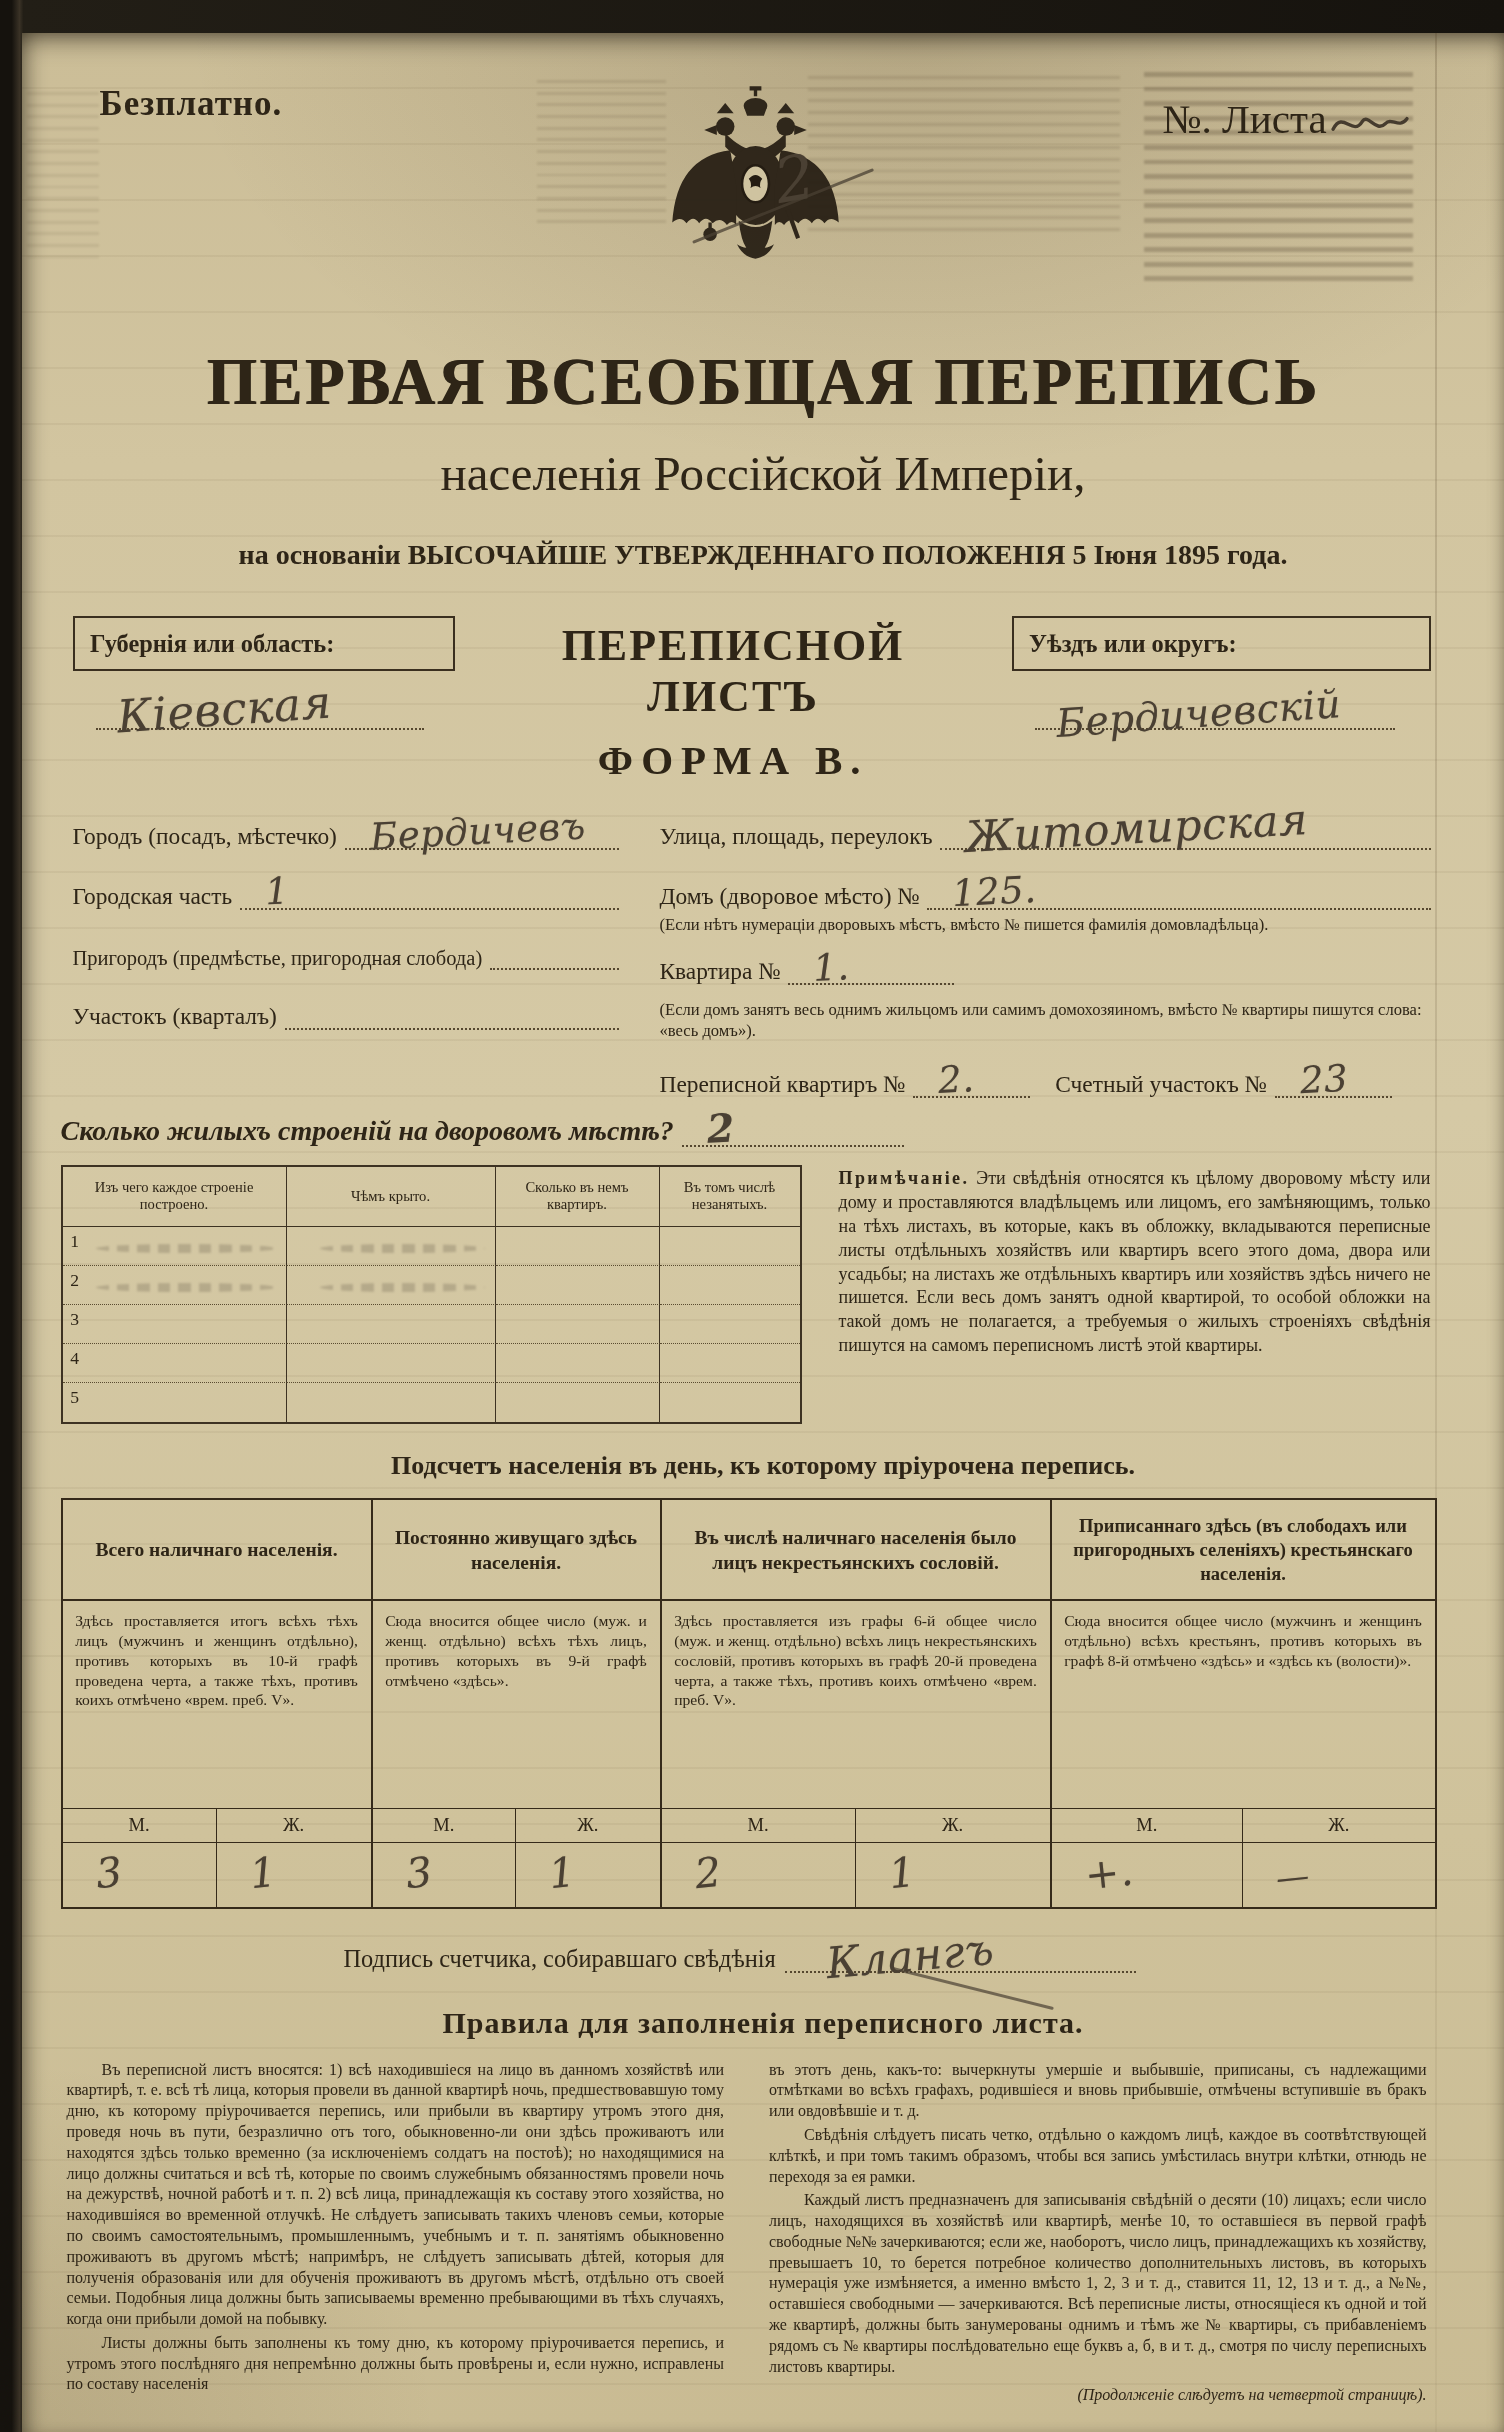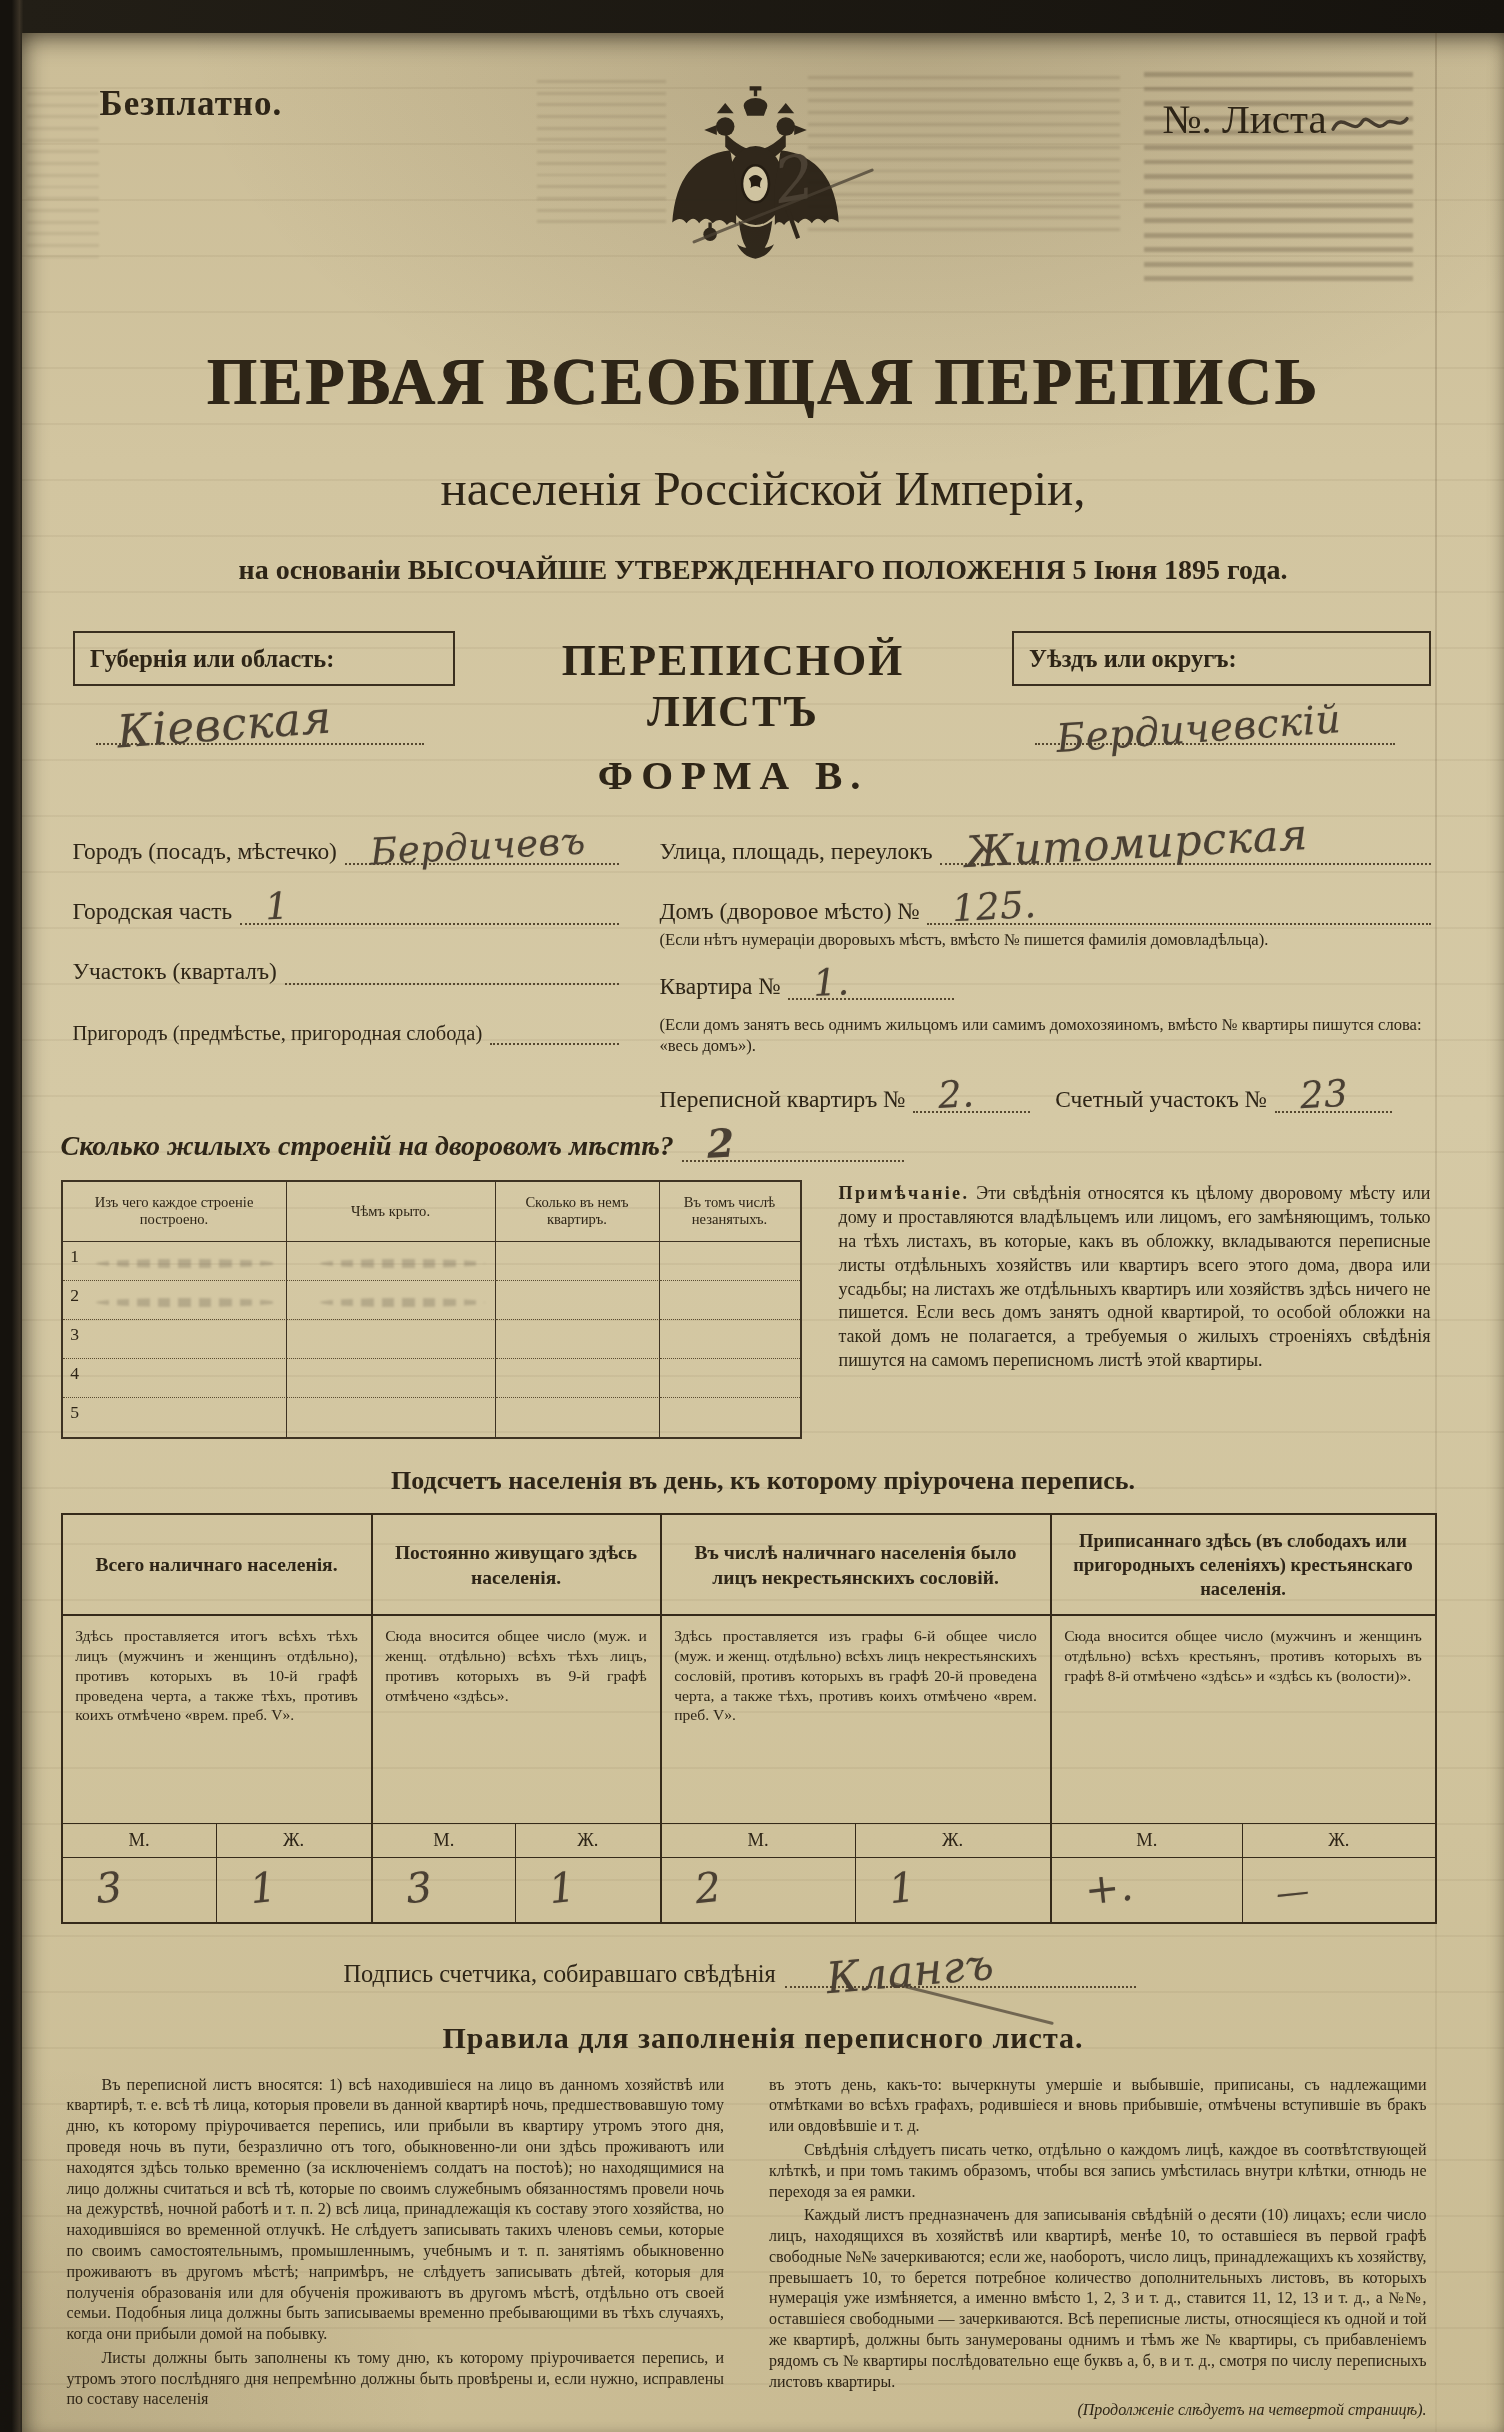--- a/index.html
+++ b/index.html
@@ -46,21 +46,21 @@
            font-size:41px; padding-top:33px; white-space:nowrap; }
   .scribble { margin-left:-5.9px; margin-top:9.8px; }
   .flourish2 { position:absolute; left:753px; top:109px; font-size:62px; transform:rotate(-10deg); }
   .flourish2 .tail { position:absolute; left:-94px; top:60px; width:195px; height:2.9px;
       background:rgba(74,64,51,.75); transform:rotate(-12deg); border-radius:2.9px; }
 
   
   .titleblock { text-align:center; margin-top:27px; }
   .t1 { font-size:64px; font-weight:bold; letter-spacing:2.9px; transform:scaleY(1.06);
         text-shadow:1.2px 0 0 currentColor; }
-  .t2 { font-size:49px; margin-top:41px; }
+  .t2 { font-size:49px; margin-top:26px; }
   .t3 { font-size:28px; font-weight:bold; margin-top:37px; }
 
   
   .formhead { display:grid; grid-template-columns:382px 1fr 419px; column-gap:33px;
               padding:45px 74px 0 51px; align-items:start; }
   .box { border:2px solid #3a2f1f; padding:11.7px 15.6px; font-size:24.4px; font-weight:bold;
          white-space:nowrap; }
   .boxwrap .hwline { margin:13.7px 0 0 23.4px; border-bottom:2px dotted #55472f; width:86%; position:relative; height:45px; }
   .boxwrap .hw { position:absolute; bottom:-7.8px; left:21.5px; font-size:45px; transform:rotate(-4deg); }
   .ftitle { text-align:center; padding-top:3.9px; }
@@ -222,25 +222,25 @@
             <span class="hw">Бердичевъ</span>
           </span>
         </div>
         <div class="frow">
           <span class="lbl">Городская часть</span>
           <span class="dots">
             <span class="hw">1</span>
           </span>
         </div>
         <div class="frow">
+          <span class="lbl" style="font-size:20.5px">Пригородъ (предмѣстье, пригородная слобода)</span>
+          <span class="dots"></span>
+        </div>
+        <div class="frow">
           <span class="lbl">Участокъ (кварталъ)</span>
-          <span class="dots"></span>
-        </div>
-        <div class="frow">
-          <span class="lbl" style="font-size:20.5px">Пригородъ (предмѣстье, пригородная слобода)</span>
           <span class="dots"></span>
         </div>
       </div>
 
       <div>
         <div class="frow">
           <span class="lbl">Улица, площадь, переулокъ</span>
           <span class="dots">
             <span class="hw" style="font-size:43px">Житомирская</span>
           </span>

